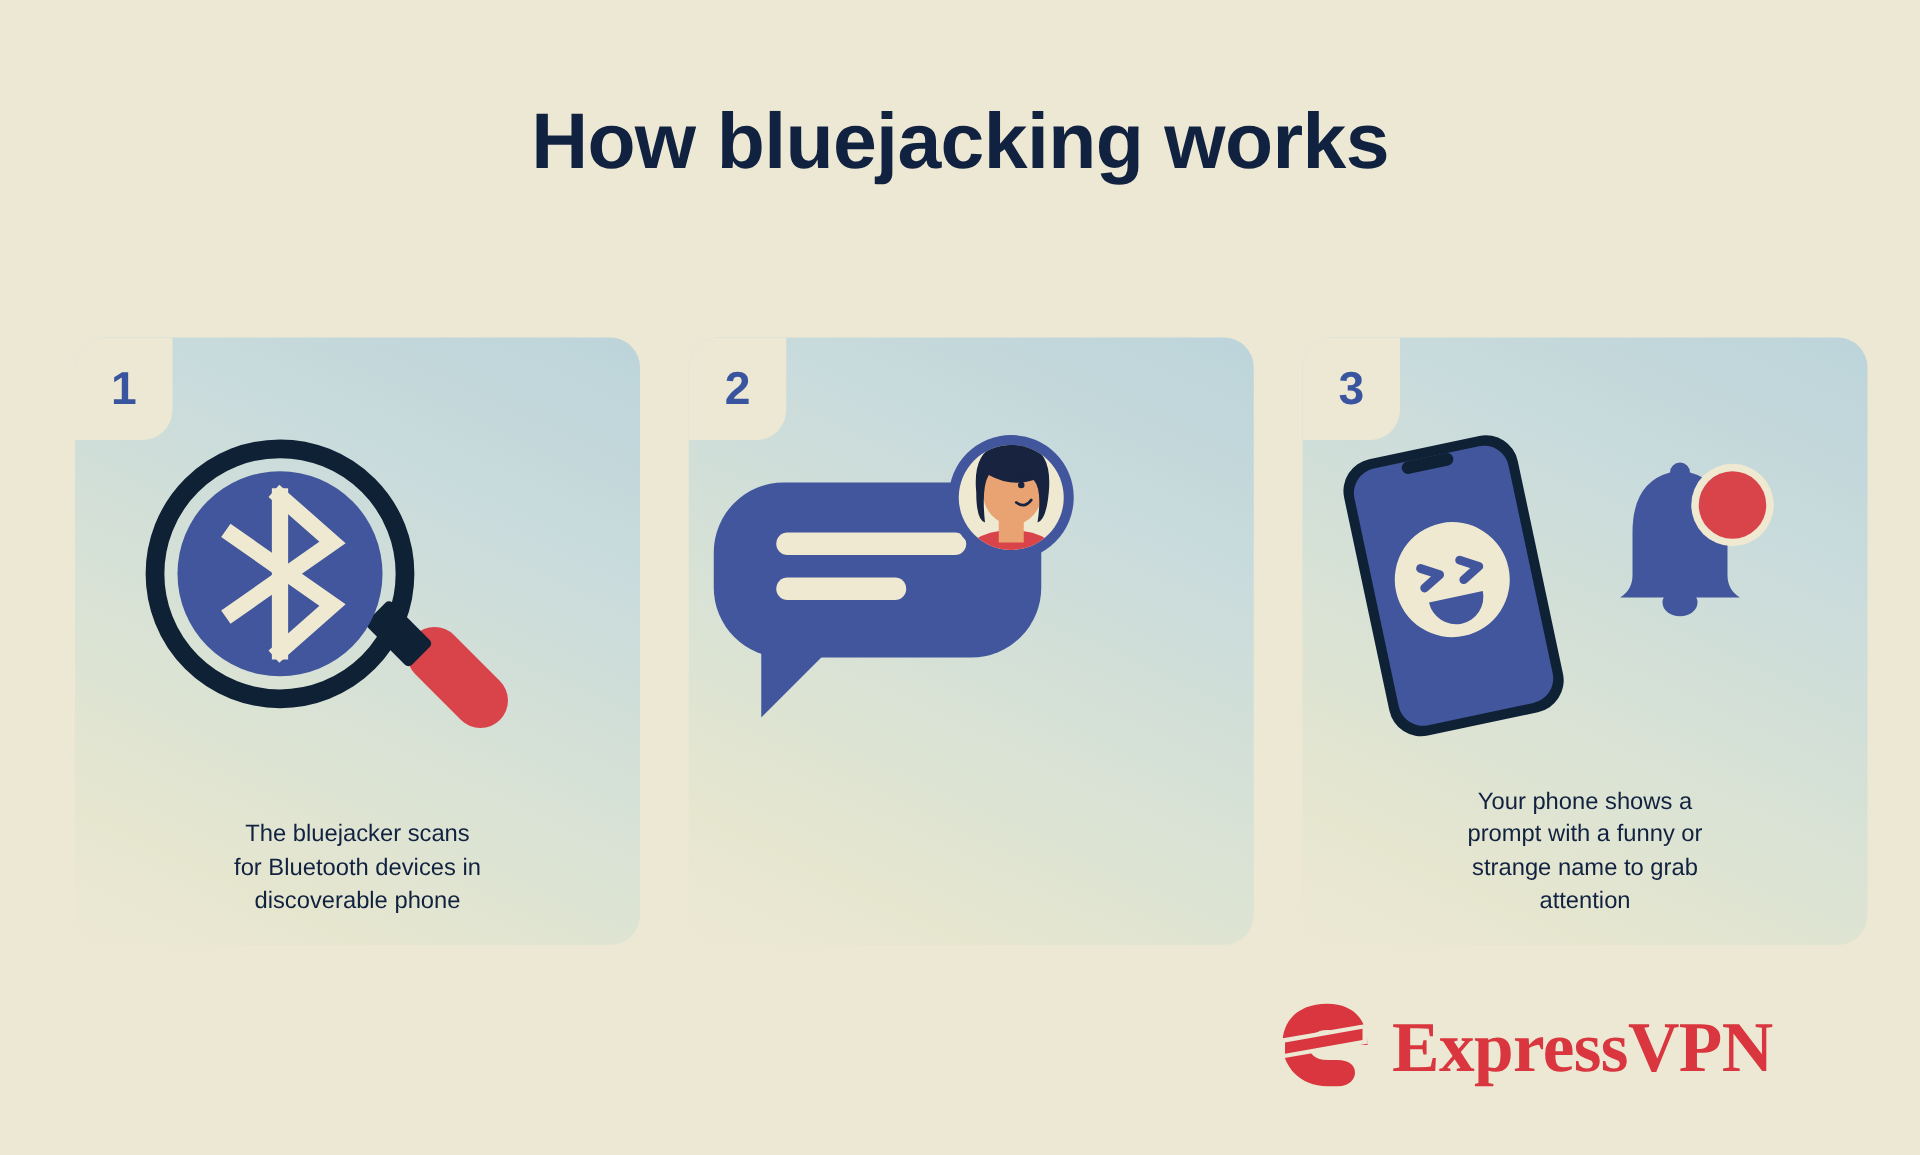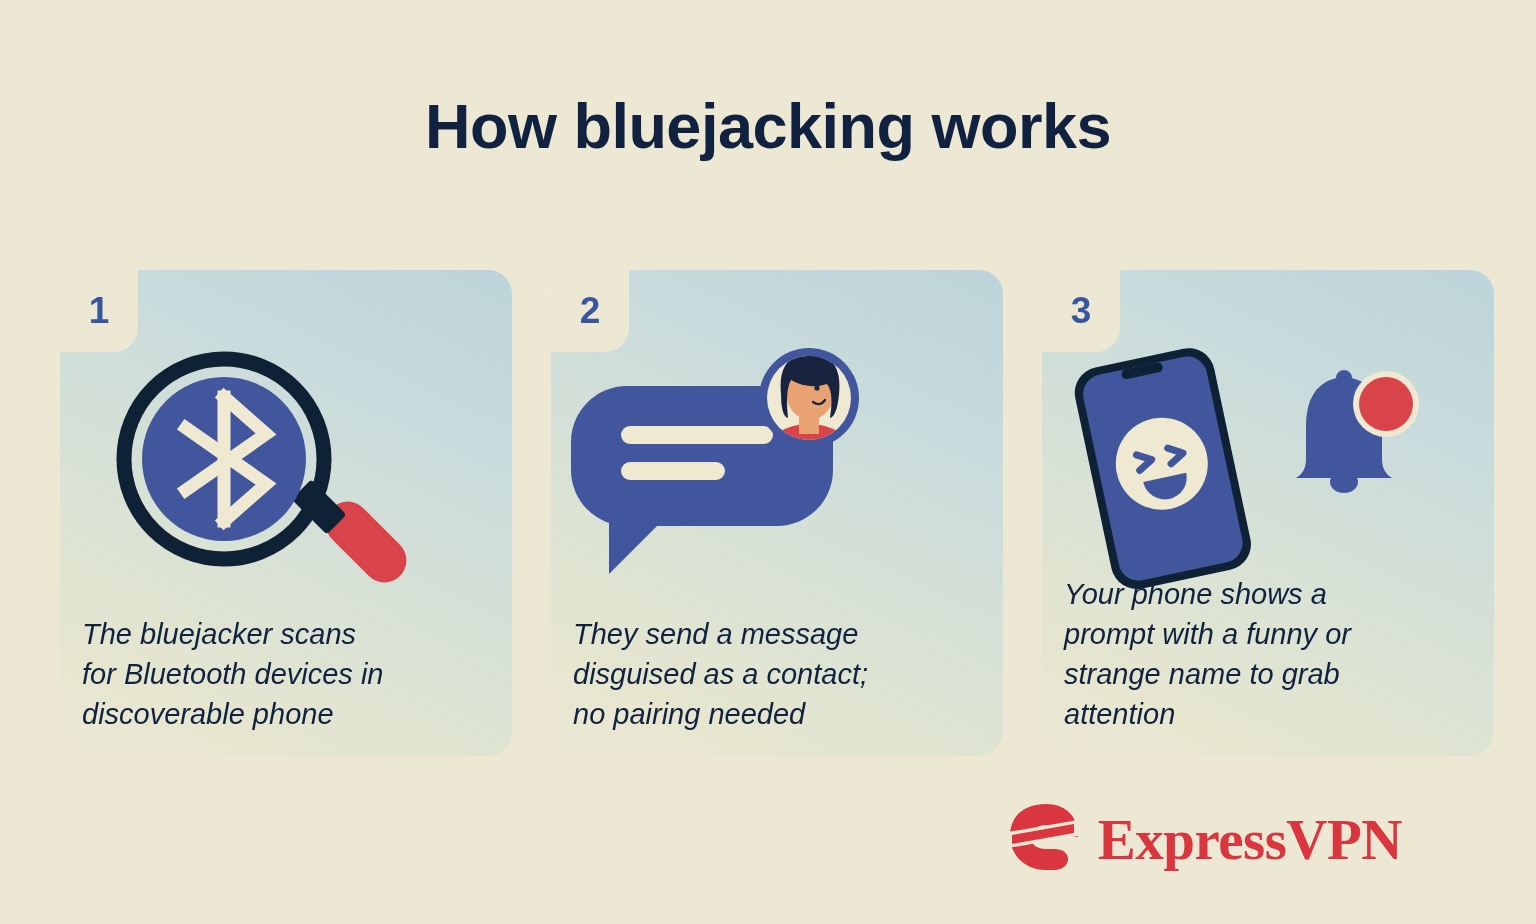--- a/index.html
+++ b/index.html
@@ -11,21 +11,21 @@
     height: 924px;
     background: #ece8d3;
     font-family: "Liberation Sans", sans-serif;
     overflow: hidden;
     position: relative;
   }
 
   
   #page-title {
     position: absolute;
-    top: 92px;
+    top: 79px;
     left: 0;
     width: 1536px;
     text-align: center;
     font-size: 63px;
     font-weight: bold;
     color: #112240;
     letter-spacing: -0.5px;
     line-height: 1.1;
   }
 
@@ -77,32 +77,32 @@
     width: 452px;
     height: 260px;
   }
 
   
   .step-caption {
     position: absolute;
     left: 22px;
     width: 408px;
     bottom: 22px;
-    font-size: 29px;
+    text-align: center;
+    font-size: 19px;
     line-height: 1.38;
     color: #112240;
     font-weight: normal;
     white-space: pre-line;
-    font-style: italic;
   }
 
   
   #brand-logo {
     position: absolute;
-    right: 134px;
+    right: 118px;
     bottom: 48px;
     display: flex;
     align-items: center;
     gap: 18px;
   }
   #brand-wordmark {
     font-family: "Liberation Serif", serif;
     font-size: 57px;
     font-weight: bold;
     color: #d9363f;
@@ -186,23 +186,20 @@
             <circle cx="266" cy="46" r="2.6" fill="#17233f"></circle>
 
             <path d="M 261 39 q 6 -3 11 1" stroke="#17233f" stroke-width="2" fill="none" stroke-linecap="round"></path>
 
             <path d="M 262 60 q 7 5 12 -2" stroke="#17233f" stroke-width="2.2" fill="none" stroke-linecap="round"></path>
           </g>
         </g>
       </svg>
     </div>
 
-    <div class="step-caption">They send a message
-disguised as a contact;
-no pairing needed</div>
   </div>
 
   <div class="step-card">
 
     <div class="step-badge">
       <span class="step-badge-num">3</span>
     </div>
 
     <div class="step-icon">
       <svg width="452" height="260" viewBox="0 0 452 260" xmlns="http://www.w3.org/2000/svg">

